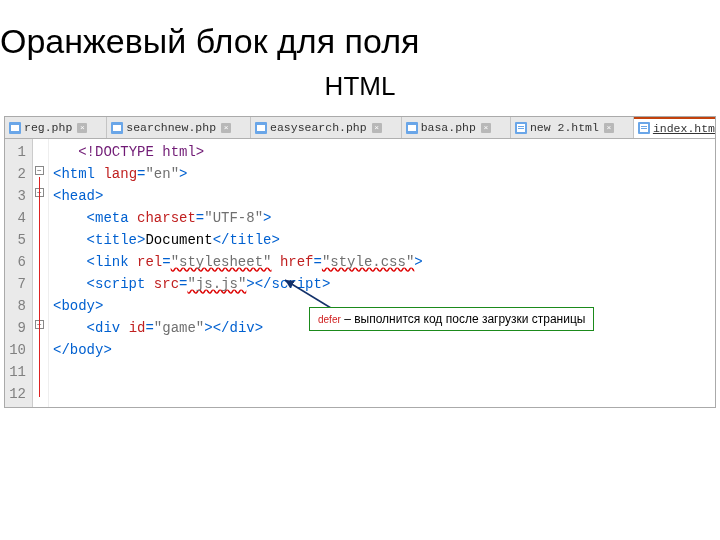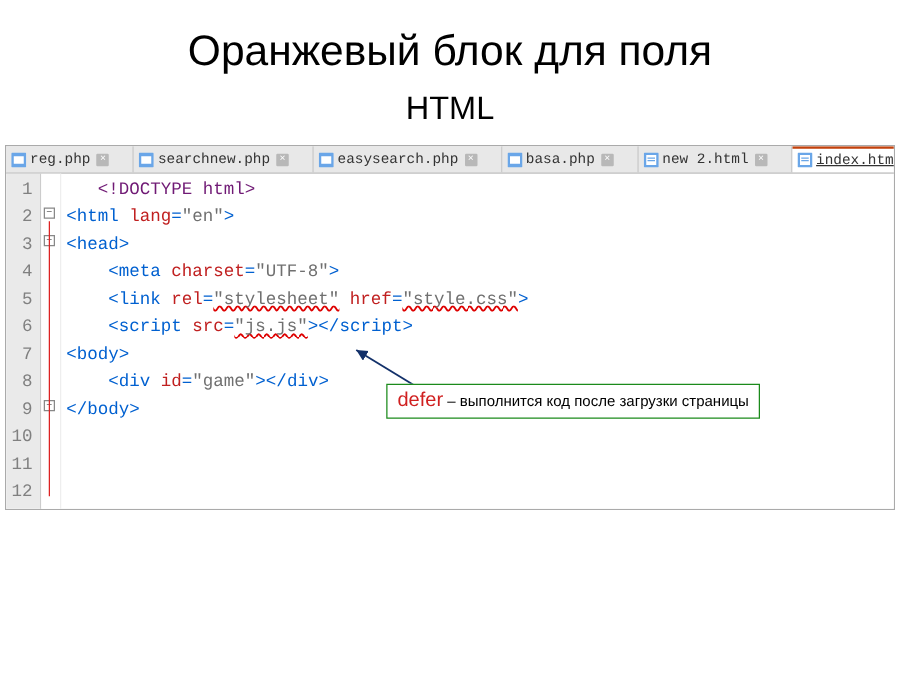--- a/index.html
+++ b/index.html
@@ -5,21 +5,21 @@
   * { box-sizing: border-box; }
   body {
     margin: 0;
     font-family: Arial, sans-serif;
     background: #fff;
     width: 720px;
     height: 540px;
     overflow: hidden;
   }
   .slide-title {
-    text-align: center;
+    text-align: left;
     font-size: 34px;
     margin: 22px 0 10px 0;
     font-weight: 400;
     color: #000;
   }
   .slide-sub {
     text-align: center;
     font-size: 26px;
     margin: 10px 0 14px 0;
     font-weight: 400;
@@ -135,21 +135,21 @@
   }
   .callout {
     position: absolute;
     border: 1px solid #1b8a1b;
     background: #fff;
     padding: 4px 8px;
     font-family: Arial, sans-serif;
     font-size: 12px;
     white-space: nowrap;
   }
-  .callout .kw { color: #d02020; font-size: 16px; }
+  .callout .kw { color: #d02020; font-size: 10px; }
   .arrow {
     position: absolute;
     pointer-events: none;
   }
   .caret {
     display:inline-block;
     width:1px; height:16px;
     background:#000;
     vertical-align:middle;
   }
@@ -254,20 +254,21 @@
 
     <div class="code">
       <div class="line">   <span class="tok-doctype">&lt;!DOCTYPE html&gt;</span></div>
 
       <div class="line"><span class="tok-tag">&lt;</span><span class="tok-tag">html</span><span> </span><span class="tok-attr">lang</span><span class="tok-tag">=</span><span class="tok-str">"en"</span><span class="tok-tag">&gt;</span></div>
 
       <div class="line"><span class="tok-tag">&lt;</span><span class="tok-tag">head</span><span class="tok-tag">&gt;</span></div>
 
       <div class="line">    <span class="tok-tag">&lt;</span><span class="tok-tag">meta</span><span> </span><span class="tok-attr">charset</span><span class="tok-tag">=</span><span class="tok-str">"UTF-8"</span><span class="tok-tag">&gt;</span></div>
 
+      <div class="line">    <span class="tok-tag">&lt;</span><span class="tok-tag">title</span><span class="tok-tag">&gt;</span><span class="tok-text">Document</span><span class="tok-tag">&lt;/</span><span class="tok-tag">title</span><span class="tok-tag">&gt;</span></div>
 
       <div class="line">    <span class="tok-tag">&lt;</span><span class="tok-tag">link</span><span> </span><span class="tok-attr">rel</span><span class="tok-tag">=</span><span class="tok-str underline-red">"stylesheet"</span><span> </span><span class="tok-attr">href</span><span class="tok-tag">=</span><span class="tok-str underline-red">"style.css"</span><span class="tok-tag">&gt;</span></div>
 
       <div class="line">    <span class="tok-tag">&lt;</span><span class="tok-tag">script</span><span> </span><span class="tok-attr">src</span><span class="tok-tag">=</span><span class="tok-str underline-red">"js.js"</span><span class="tok-tag">&gt;</span><span class="tok-tag">&lt;/</span><span class="tok-tag">script</span><span class="tok-tag">&gt;</span></div>
 
 
       <div class="line"><span class="tok-tag">&lt;</span><span class="tok-tag">body</span><span class="tok-tag">&gt;</span></div>
 
       <div class="line">    <span class="tok-tag">&lt;</span><span class="tok-tag">div</span><span> </span><span class="tok-attr">id</span><span class="tok-tag">=</span><span class="tok-str">"game"</span><span class="tok-tag">&gt;</span><span class="tok-tag">&lt;/</span><span class="tok-tag">div</span><span class="tok-tag">&gt;</span></div>
 

